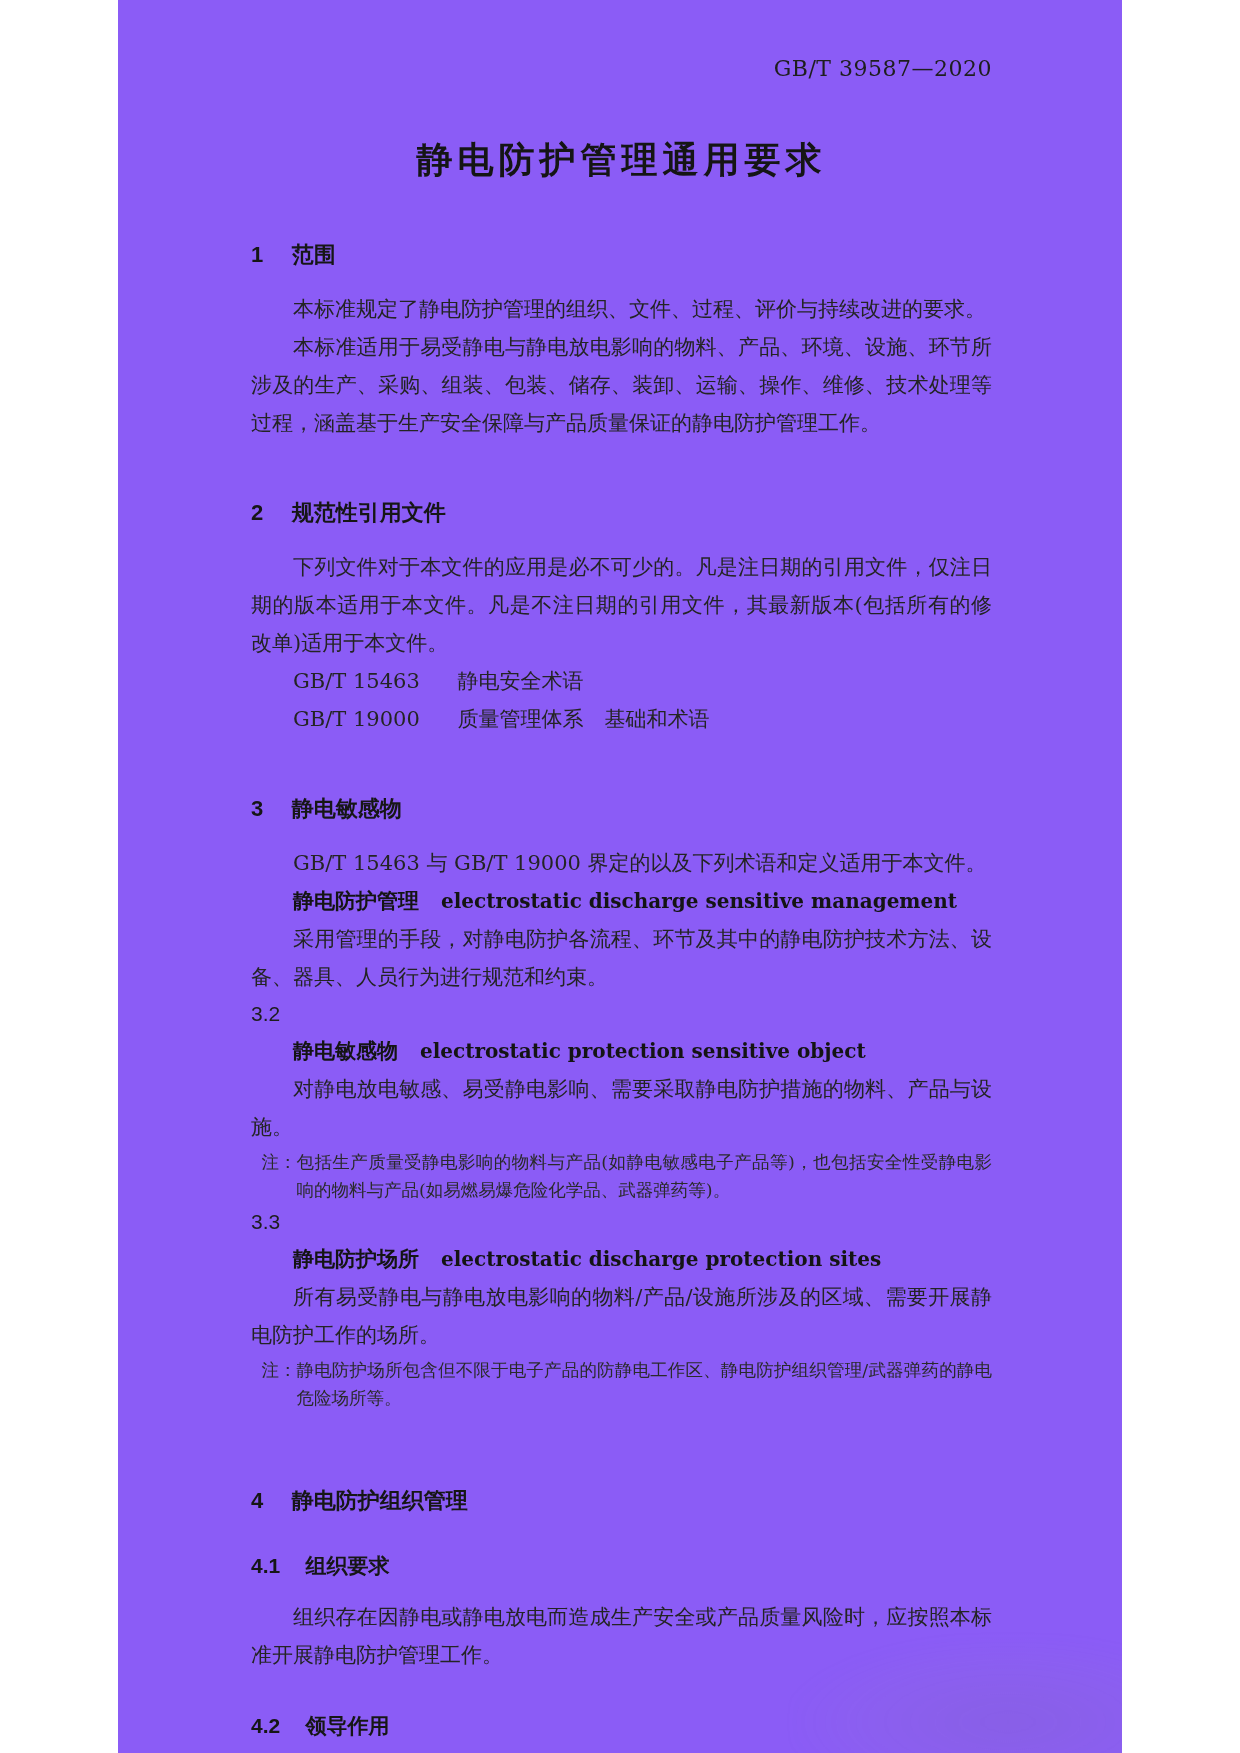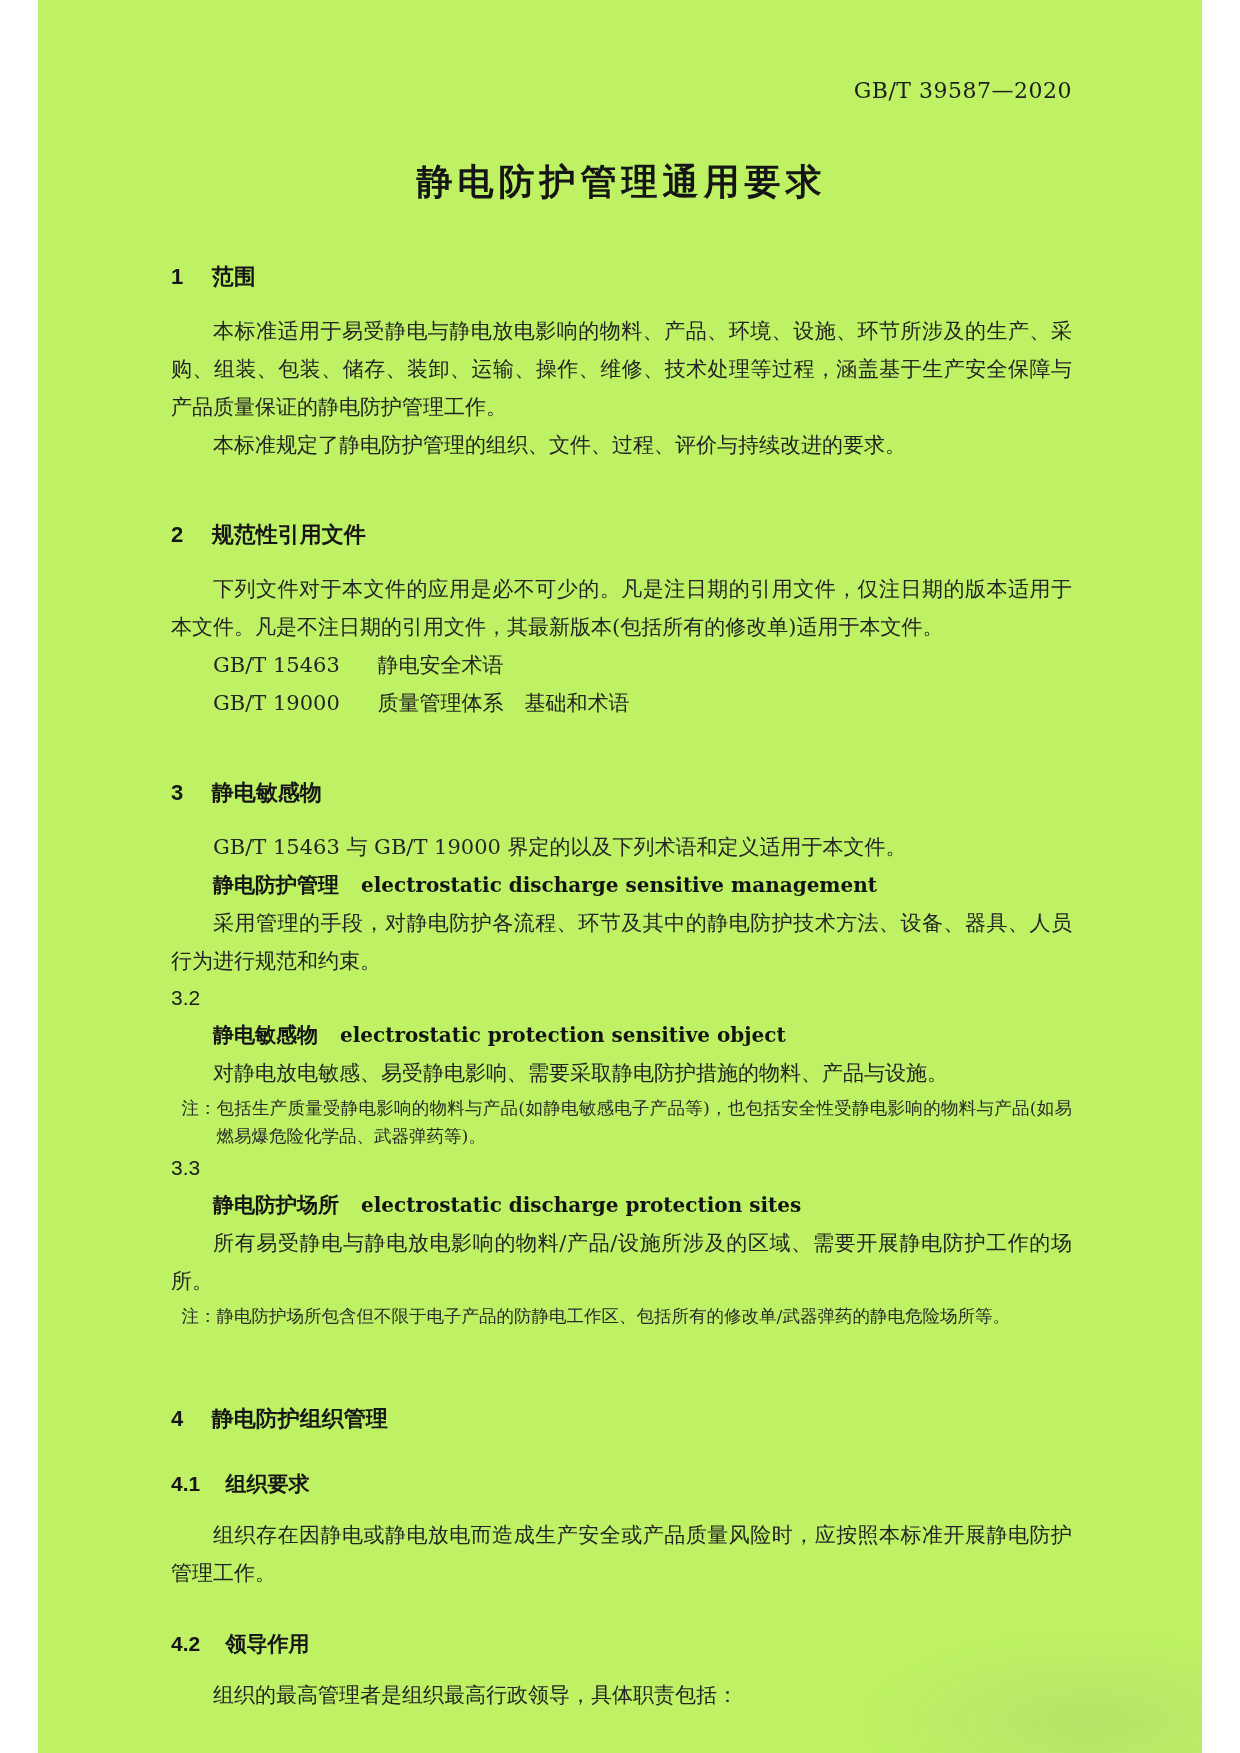--- a/index.html
+++ b/index.html
@@ -2,30 +2,30 @@
 <html lang="zh"><head>
 <meta charset="utf-8">
 <style>
   html, body {
     margin: 0;
     padding: 0;
     background: #ffffff;
   }
   .page {
     position: relative;
-    width: 1164px;
+    width: 1004px;
     height: 1753px;
     margin: 0 auto;
-    background: #bef264;
+    background: #8b5cf6;
     color: #222222;
     font-family: "DejaVu Serif", "Liberation Serif", serif;
     font-size: 21px;
     overflow: hidden;
     box-sizing: border-box;
-    padding: 80px 130px 0 133px;
+    padding: 58px 130px 0 133px;
   }
   .doc-header {
     text-align: right;
     font-family: "DejaVu Serif", "Liberation Serif", serif;
     font-size: 22px;
     letter-spacing: 0.5px;
     color: #1e1e1e;
     line-height: 1;
   }
   .doc-title {
@@ -126,22 +126,22 @@
 
 <div class="page">
 
   <div class="doc-header">GB/T 39587—2020</div>
 
   <h1 class="doc-title">静电防护管理通用要求</h1>
 
   <div class="sec-heading">
     <span class="sec-num">1</span><span>范围</span>
   </div>
+  <p class="para">本标准规定了静电防护管理的组织、文件、过程、评价与持续改进的要求。</p>
   <p class="para">本标准适用于易受静电与静电放电影响的物料、产品、环境、设施、环节所涉及的生产、采购、组装、包装、储存、装卸、运输、操作、维修、技术处理等过程，涵盖基于生产安全保障与产品质量保证的静电防护管理工作。</p>
-  <p class="para">本标准规定了静电防护管理的组织、文件、过程、评价与持续改进的要求。</p>
 
   <div class="sec-heading">
     <span class="sec-num">2</span><span>规范性引用文件</span>
   </div>
   <p class="para">下列文件对于本文件的应用是必不可少的。凡是注日期的引用文件，仅注日期的版本适用于本文件。凡是不注日期的引用文件，其最新版本(包括所有的修改单)适用于本文件。</p>
   <div class="ref-line">
     <span>GB/T 15463</span><span class="ref-title">静电安全术语</span>
   </div>
   <div class="ref-line">
     <span>GB/T 19000</span><span class="ref-title">质量管理体系　基础和术语</span>
@@ -167,21 +167,21 @@
     <span class="note-text">包括生产质量受静电影响的物料与产品(如静电敏感电子产品等)，也包括安全性受静电影响的物料与产品(如易燃易爆危险化学品、武器弹药等)。</span>
   </div>
 
   <div class="term-num">3.3</div>
   <div class="term-line">
     <span class="term-zh">静电防护场所</span><span class="term-en">electrostatic discharge protection sites</span>
   </div>
   <p class="para">所有易受静电与静电放电影响的物料/产品/设施所涉及的区域、需要开展静电防护工作的场所。</p>
   <div class="note">
     <span class="note-label">注：</span>
-    <span class="note-text">静电防护场所包含但不限于电子产品的防静电工作区、包括所有的修改单/武器弹药的静电危险场所等。</span>
+    <span class="note-text">静电防护场所包含但不限于电子产品的防静电工作区、静电防护组织管理/武器弹药的静电危险场所等。</span>
   </div>
 
   <div class="sec-heading" style="margin-top:76px;">
     <span class="sec-num">4</span><span>静电防护组织管理</span>
   </div>
 
   <div class="sub-heading">
     <span class="sub-num">4.1</span><span>组织要求</span>
   </div>
   <p class="para">组织存在因静电或静电放电而造成生产安全或产品质量风险时，应按照本标准开展静电防护管理工作。</p>

